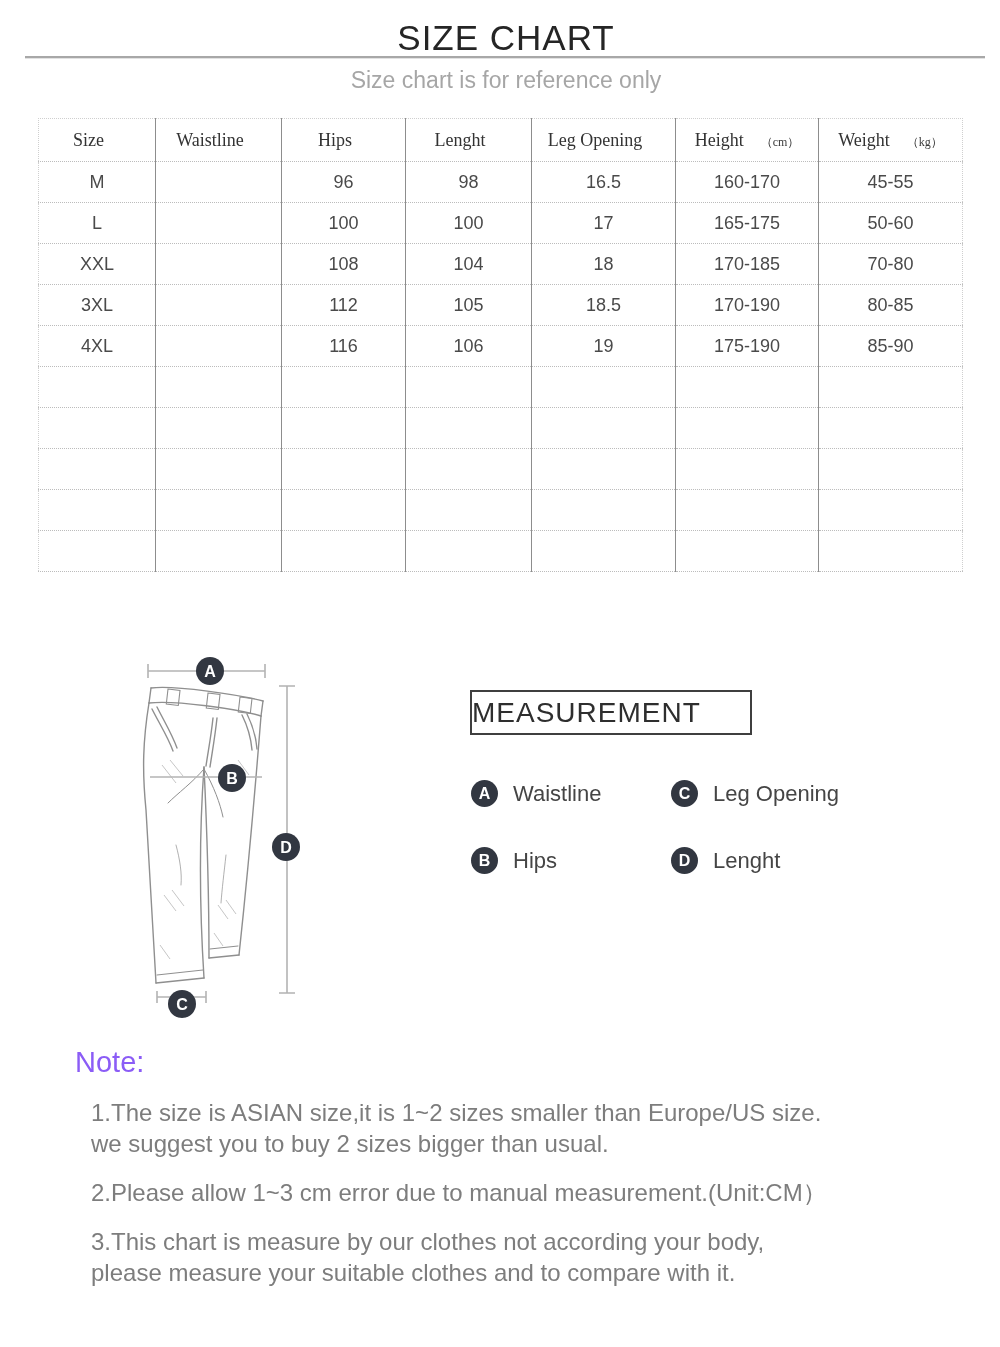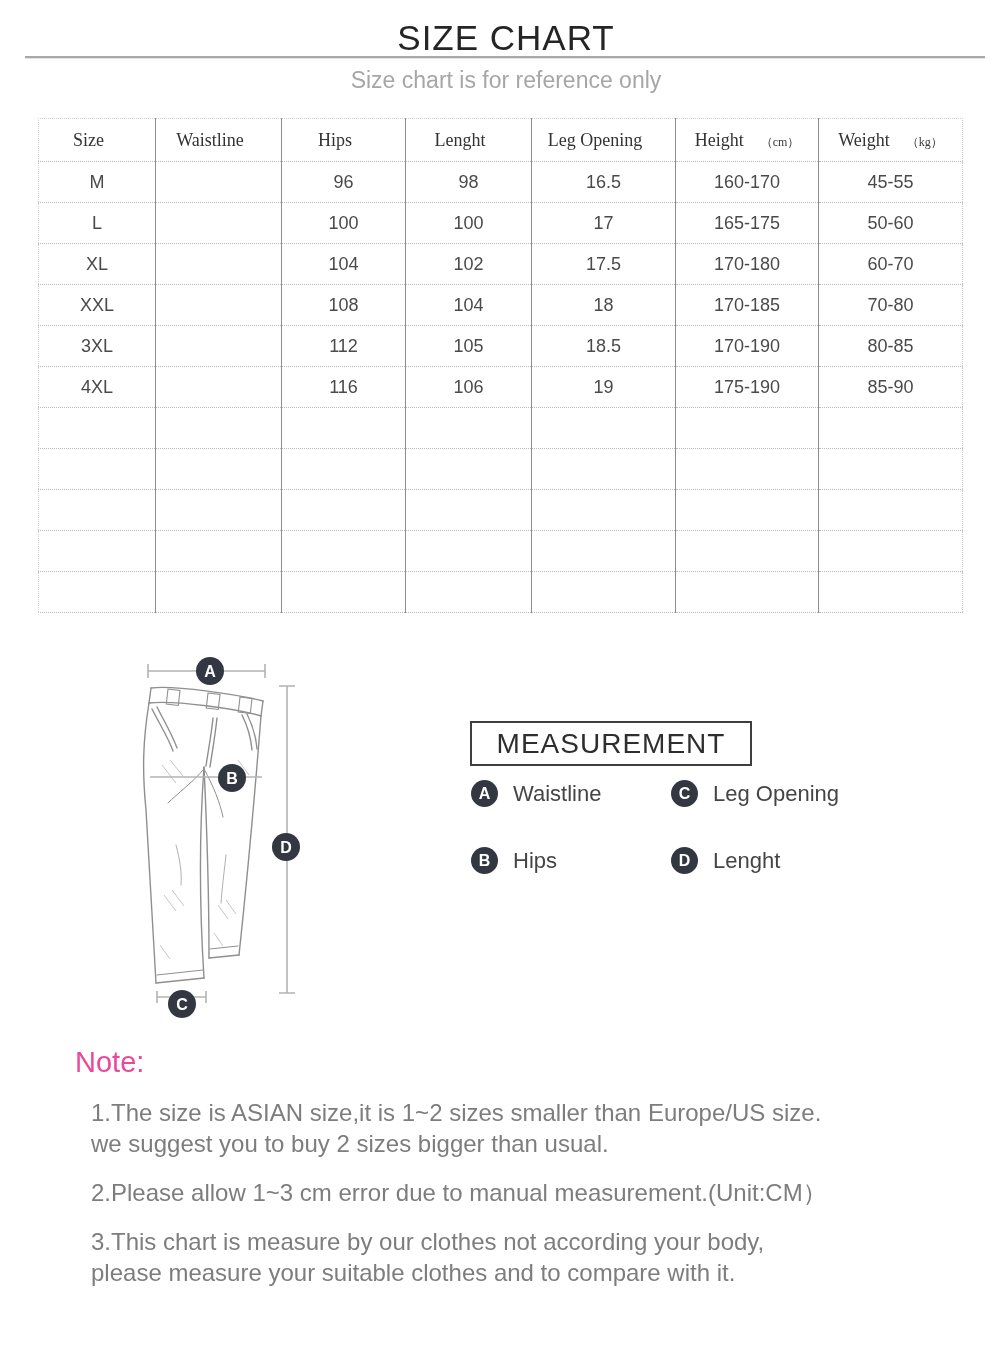--- a/index.html
+++ b/index.html
@@ -30,38 +30,38 @@
   .size-table th,.size-table td{
     text-align:center;vertical-align:middle;padding:0;overflow:hidden;
   }
   .size-table th+th,.size-table td+td{border-left:1px solid #8d8d8d;}
   .size-table th{height:42px;font-size:18px;font-weight:normal;color:#333;font-family:Liberation Serif, serif;}
   .size-table td{height:40px;font-size:18px;color:#4a4a4a;}
   .size-table .unit{font-size:12px;color:#3a3a3a;margin-left:17px;}
   
   .pants-diagram{position:absolute;left:80px;top:645px;}
   .measurement-box{
-    position:absolute;left:470px;top:721px;width:278px;height:41px;
-    border:2px solid #3f3f3f;display:flex;align-items:center;justify-content:center;
+    position:absolute;left:470px;top:690px;width:278px;height:41px;
+    border:2px solid #3f3f3f;display:flex;align-items:center;justify-content:flex-start;
     font-size:28px;color:#2e2e2e;letter-spacing:1px;
   }
   .measurement-legend{
     position:absolute;left:471px;top:780px;
     display:grid;grid-template-columns:200px auto;row-gap:40px;
   }
   .legend-item{display:flex;align-items:center;}
   .legend-badge{
     width:27px;height:27px;border-radius:50%;background:#323741;color:#fff;
     font-size:16px;font-weight:bold;display:flex;align-items:center;justify-content:center;
     flex:0 0 27px;
   }
   .legend-label{margin-left:15px;font-size:22px;color:#454545;white-space:nowrap;}
   
   .notes{position:absolute;left:75px;top:1046px;width:870px;}
-  .note-heading{font-size:29px;color:#ec4899;}
+  .note-heading{font-size:29px;color:#8b5cf6;}
   .note-item{
     margin-left:16px;margin-top:18px;font-size:24px;color:#7d7d7d;
     line-height:31px;white-space:pre-line;
   }
 </style>
 </head>
 <body>
 
 <div class="page">
 
@@ -101,29 +101,20 @@
           <td>45-55</td>
         </tr>
         <tr>
           <td>L</td>
           <td></td>
           <td>100</td>
           <td>100</td>
           <td>17</td>
           <td>165-175</td>
           <td>50-60</td>
-        </tr>
-        <tr>
-          <td>XL</td>
-          <td></td>
-          <td>104</td>
-          <td>102</td>
-          <td>17.5</td>
-          <td>170-180</td>
-          <td>60-70</td>
         </tr>
         <tr>
           <td>XXL</td>
           <td></td>
           <td>108</td>
           <td>104</td>
           <td>18</td>
           <td>170-185</td>
           <td>70-80</td>
         </tr>

